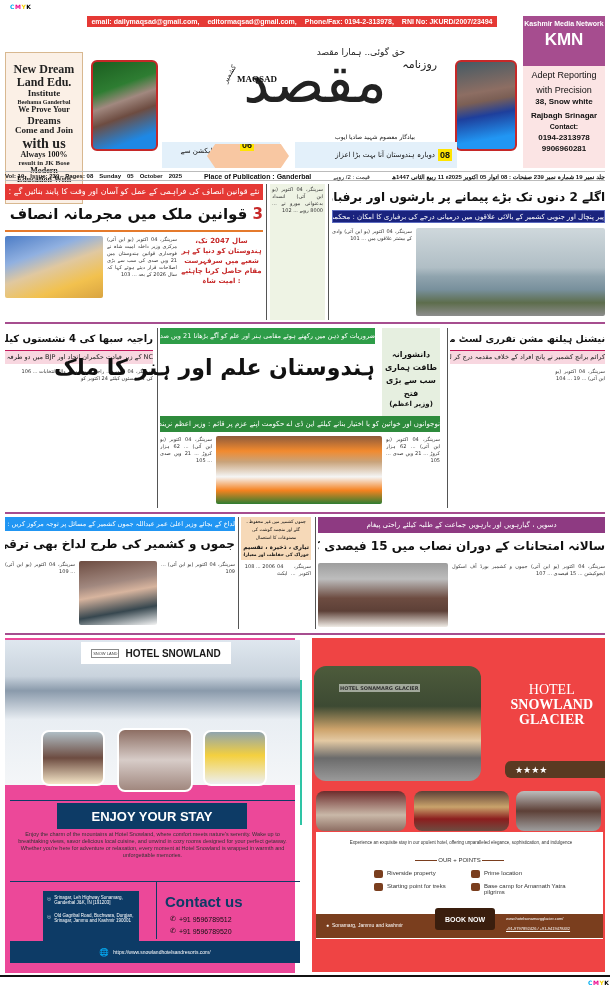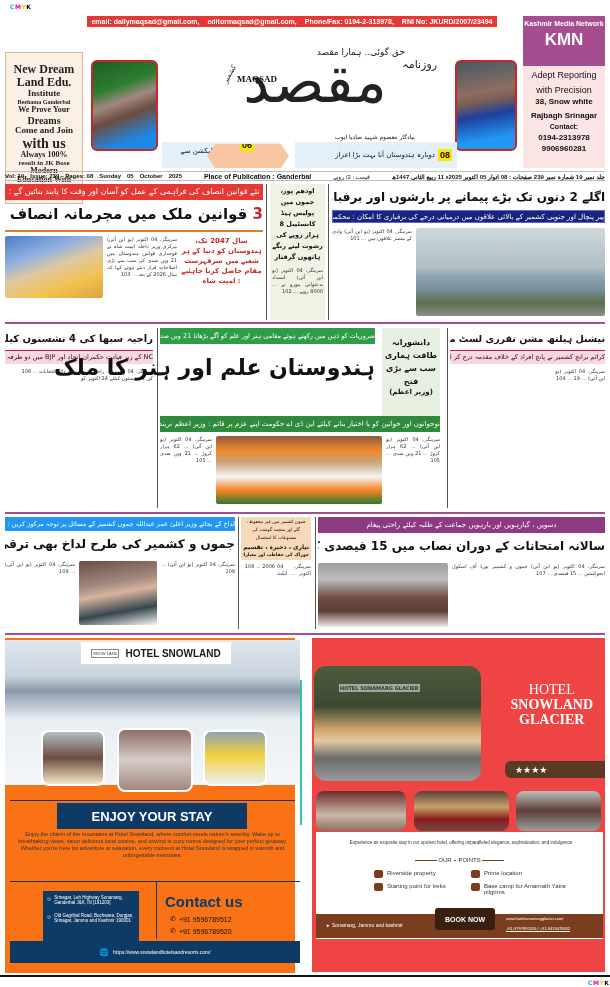--- a/index.html
+++ b/index.html
@@ -42,21 +42,21 @@
   .green-banner { background: #2e9d48; color: #fff; direction: rtl; text-align: center; font-size: 7px; }
   .pink-banner { background: #f8d7e0; color: #222; direction: rtl; text-align: center; font-size: 7px; border-top: 1px solid #c2185b; }
   .headline { direction: rtl; text-align: center; font-weight: bold; color: #111; }
   .redtxt { color: #c62828; }
   .body-text { font-size: 5px; line-height: 7px; color: #333; direction: rtl; text-align: justify; overflow: hidden; }
   .rule-mag { height: 2px; background: #a64d8f; }
   .img { border-radius: 2px; }
   .vrule { width: 1px; background: #555; }
 
   
-  .snow-ad { left: 5px; top: 638px; width: 290px; height: 335px; background: #f97316; }
+  .snow-ad { left: 5px; top: 638px; width: 290px; height: 335px; background: #ec4899; }
   .snow-photo { position: absolute; left: 0; top: 2px; width: 295px; height: 145px; background: linear-gradient(180deg,#dfe7ef 0%,#c9d3dd 25%,#8a9aab 35%,#e9eef3 55%,#f4f6f8 100%); }
   .snow-title { position: absolute; left: 76px; top: 4px; width: 150px; height: 22px; background: #fff; display: flex; align-items: center; justify-content: center; gap: 6px; font-family: "Liberation Sans", sans-serif; font-weight: bold; font-size: 10px; color: #1a1a1a; }
   .thumb { position: absolute; border: 2px solid #fff; border-radius: 8px; }
   .enjoy { position: absolute; left: 52px; top: 165px; width: 190px; height: 26px; background: #0d3b66; color: #fff; font-family: "Liberation Sans", sans-serif; font-weight: bold; font-size: 13px; display: flex; align-items: center; justify-content: center; }
   .snow-desc { position: absolute; left: 10px; top: 193px; width: 275px; font-size: 5.5px; line-height: 7px; text-align: center; color: #333; font-family: "Liberation Sans", sans-serif; }
   .addr-box { position: absolute; left: 38px; top: 253px; width: 96px; height: 58px; background: #0d3b66; color: #fff; font-size: 4.5px; padding: 4px; font-family: "Liberation Sans", sans-serif; }
   .contact-us { position: absolute; left: 160px; top: 255px; font-family: "Liberation Sans", sans-serif; font-weight: bold; font-size: 15px; color: #0d3b66; }
   .phone { position: absolute; left: 165px; font-size: 7px; font-family: "Liberation Sans", sans-serif; display: flex; align-items: center; gap: 3px; }
   .url-bar { position: absolute; left: 5px; top: 303px; width: 290px; height: 22px; background: #0d3b66; color: #fff; font-size: 5px; display: flex; align-items: center; justify-content: center; gap: 4px; font-family: "Liberation Sans", sans-serif; }
 
@@ -166,21 +166,20 @@
     <span>قوانین ملک میں مجرمانہ انصاف کے نظام کو تبدیل کریگے</span>
   </div>
   <div style="height:2px;background:#e57a2c;margin-top:2px;"></div>
   <div class="img" style="position:absolute;left:0;top:52px;width:98px;height:62px;background:linear-gradient(160deg,#4c7cc6 0%,#90b0e0 30%,#e0c8a0 50%,#f2c14e 75%,#d9a441 100%);"></div>
   <div class="body-text" style="position:absolute;left:102px;top:52px;width:70px;height:62px;">سرینگر، 04 اکتوبر (یو این آئی) مرکزی وزیر داخلہ امیت شاہ نے فوجداری قوانین ہندوستان میں 21 ویں صدی کی سب سے بڑی اصلاحات قرار دیتے ہوئے کہا کہ سال 2026 کے بعد ... 103</div>
   <div class="headline redtxt" style="position:absolute;left:175px;top:52px;width:83px;font-size:7px;line-height:10px;">سال 2047 تک، ہندوستان کو دنیا کے ہر شعبے میں سرفہرست مقام حاصل کرنا چاہئیے : امیت شاہ</div>
 </div>
 
 <div class="abs vrule" style="left:266px;top:184px;height:136px;"></div>
 <div class="abs" style="left:270px;top:184px;width:55px;height:136px;background:#eef3e4;">
-  <div class="headline" style="font-size:6.5px;line-height:11px;padding:2px;">اودھم پور، جموں میں پولیس ہیڈ کانسٹیبل 8 ہزار روپے کی رشوت لیتے رنگے ہاتھوں گرفتار</div>
   <div class="body-text" style="padding:2px;height:76px;">سرینگر، 04 اکتوبر (یو این آئی) انسداد بدعنوانی بیورو نے ... 8000 روپے ... 102</div>
 </div>
 
 <div class="abs vrule" style="left:328px;top:184px;height:136px;"></div>
 <div class="abs" style="left:332px;top:184px;width:273px;height:136px;">
   <div class="headline" style="font-size:12px;line-height:26px;height:26px;white-space:nowrap;overflow:hidden;">اگلے 2 دنوں تک بڑے پیمانے پر بارشوں اور برفباری کی پیشگوئی</div>
   <div class="blue-banner" style="height:13px;line-height:12px;white-space:nowrap;overflow:hidden;">پیر پنچال اور جنوبی کشمیر کے بالائی علاقوں میں درمیانی درجے کی برفباری کا امکان : محکمہ موسمیات</div>
   <div class="body-text" style="position:absolute;left:0;top:44px;width:80px;height:88px;">سرینگر، 04 اکتوبر (یو این آئی) وادی کے بیشتر علاقوں میں ... 101</div>
   <div class="img" style="position:absolute;left:84px;top:44px;width:189px;height:88px;background:linear-gradient(180deg,#cfd8dc 0%,#b0bec5 45%,#90a4ae 55%,#78909c 70%,#5d6d4c 85%,#8d8d8d 100%);"></div>
 </div>
@@ -193,21 +192,21 @@
   <div class="body-text" style="margin-top:4px;height:136px;column-count:2;column-gap:4px;">سرینگر، 04 اکتوبر ... راجیہ سبھا کی 4 نشستوں کیلئے 24 اکتوبر کو ہونے والے انتخابات ... 106</div>
 </div>
 
 <div class="abs vrule" style="left:157px;top:328px;height:180px;"></div>
 <div class="abs" style="left:160px;top:328px;width:280px;height:180px;">
   <div style="position:absolute;left:0;top:0;width:215px;">
     <div class="green-banner" style="height:16px;line-height:16px;white-space:nowrap;overflow:hidden;font-size:6.5px;">ضروریات کو ذہن میں رکھتے ہوئے مقامی ہنر اور علم کو آگے بڑھانا 21 ویں صدی کا تقاضا</div>
     <div class="headline" style="font-size:22px;line-height:48px;white-space:nowrap;">ہندوستان علم اور ہنر کا ملک</div>
   </div>
   <div style="position:absolute;left:222px;top:0;width:58px;height:88px;background:#e6efe0;text-align:center;">
-    <div style="font-size:8px;font-weight:bold;line-height:13px;direction:rtl;padding-top:8px;text-align:center;">دانشورانہ طاقت ہماری سب سے بڑی فتح</div>
+    <div style="font-size:8px;font-weight:bold;line-height:13px;direction:rtl;padding-top:20px;text-align:center;">دانشورانہ طاقت ہماری سب سے بڑی فتح</div>
     <div style="font-size:7px;font-weight:bold;direction:rtl;">(وزیر اعظم)</div>
   </div>
   <div class="green-banner" style="position:absolute;left:0;top:88px;width:280px;height:16px;line-height:16px;font-size:7px;white-space:nowrap;overflow:hidden;background:#2e8b3c;">نوجوانوں اور خواتین کو با اختیار بنانے کیلئے این ڈی اے حکومت اپنے عزم پر قائم : وزیر اعظم نریندر مودی</div>
   <div class="body-text" style="position:absolute;left:0;top:108px;width:52px;height:68px;">سرینگر، 04 اکتوبر (یو این آئی) ... 62 ہزار کروڑ ... 21 ویں صدی ... 105</div>
   <div class="img" style="position:absolute;left:56px;top:108px;width:166px;height:68px;background:linear-gradient(180deg,#8d5a3c 0%,#f28a2e 22%,#c9a37a 38%,#f5f5f5 60%,#f58220 80%,#2e7d32 100%);"></div>
   <div class="body-text" style="position:absolute;left:226px;top:108px;width:54px;height:68px;">سرینگر، 04 اکتوبر (یو این آئی) ... 62 ہزار کروڑ ... 21 ویں صدی ... 105</div>
 </div>
 
 <div class="abs vrule" style="left:447px;top:328px;height:180px;"></div>
 <div class="abs" style="left:450px;top:328px;width:155px;height:180px;">

